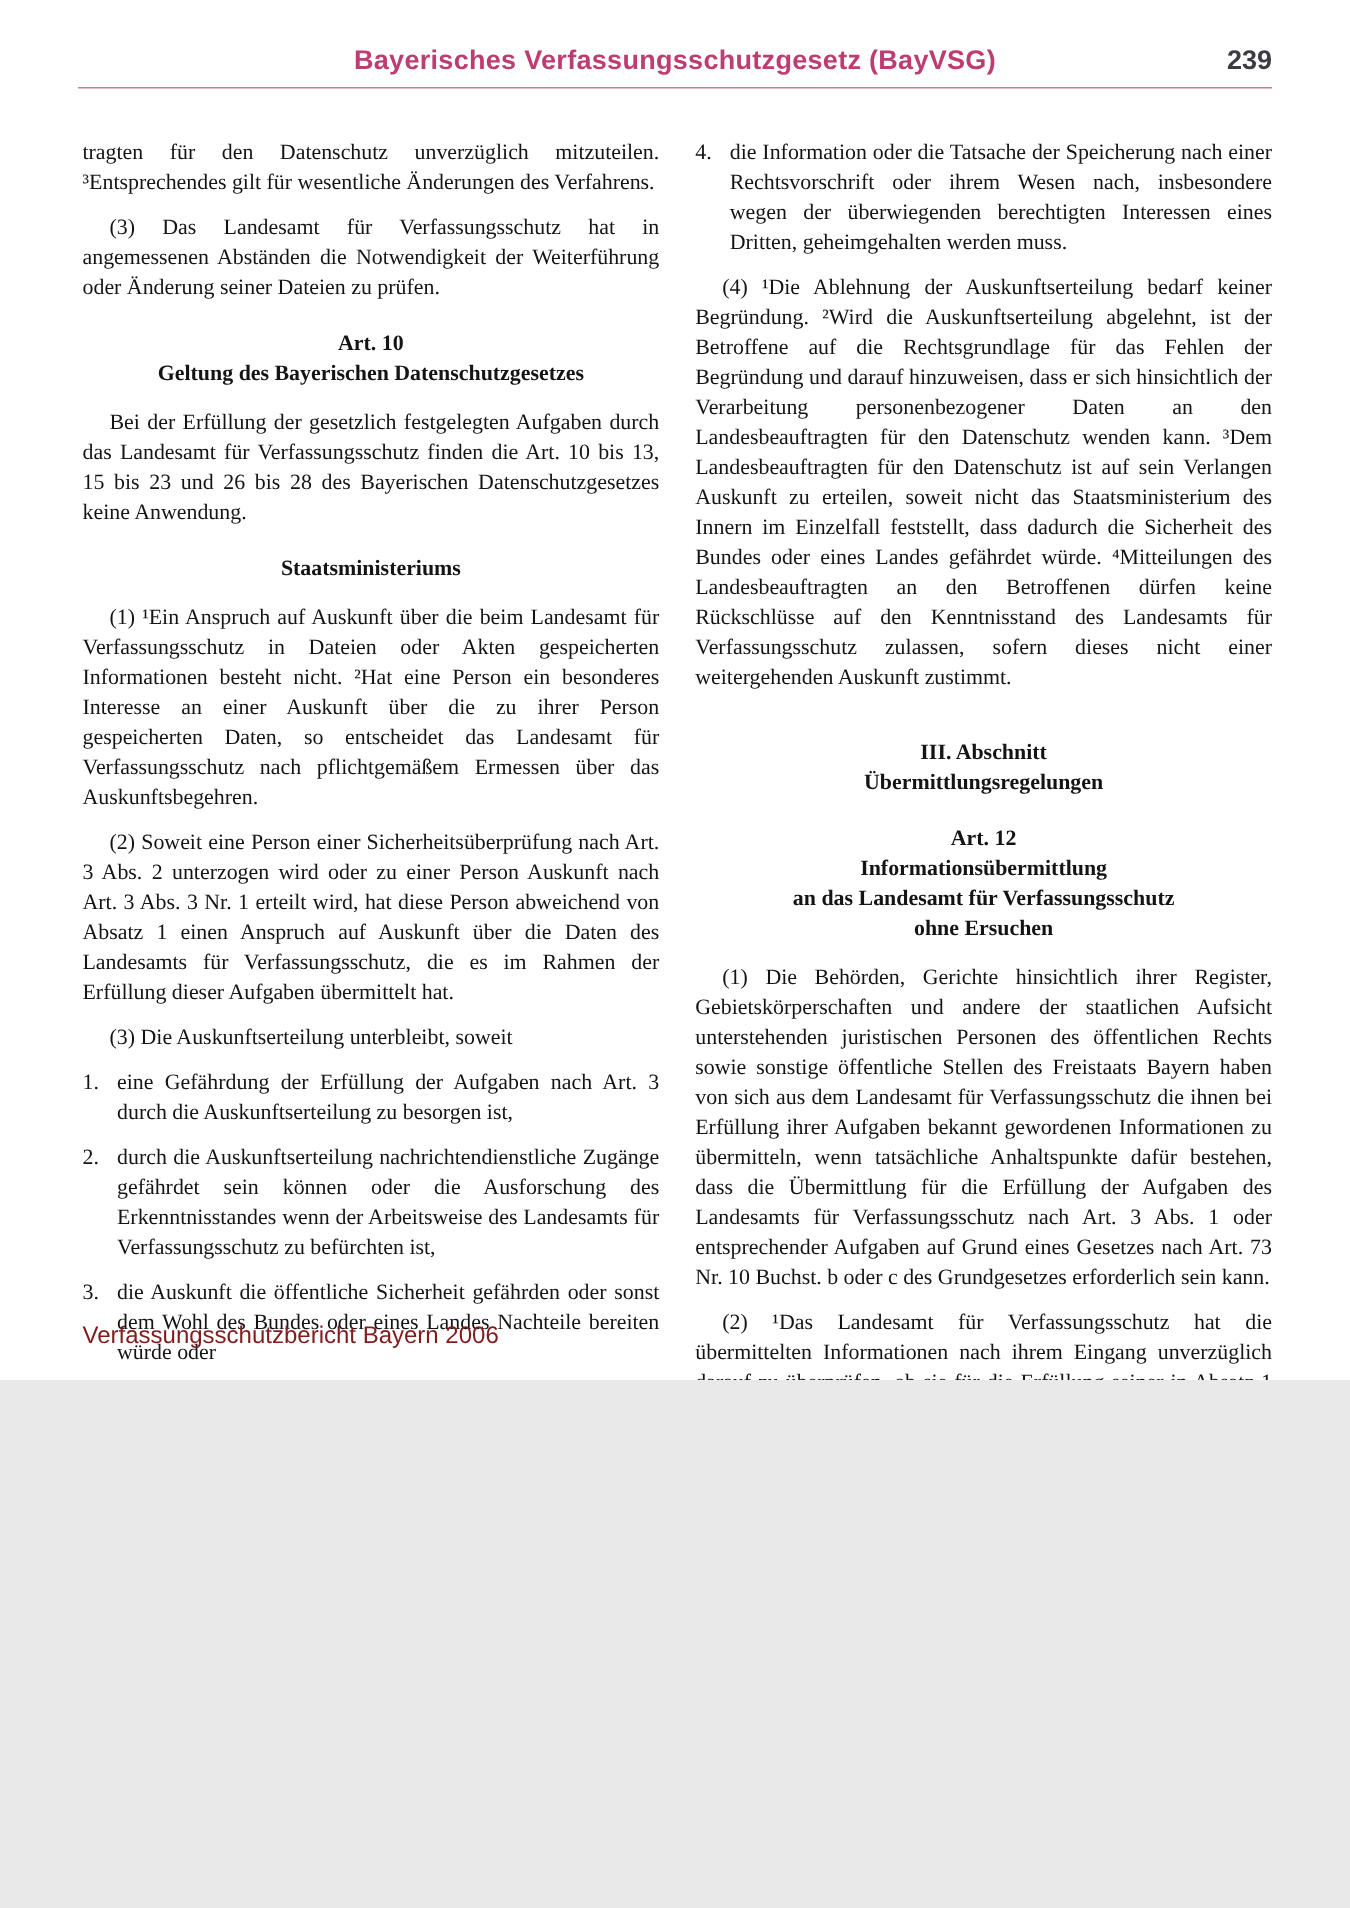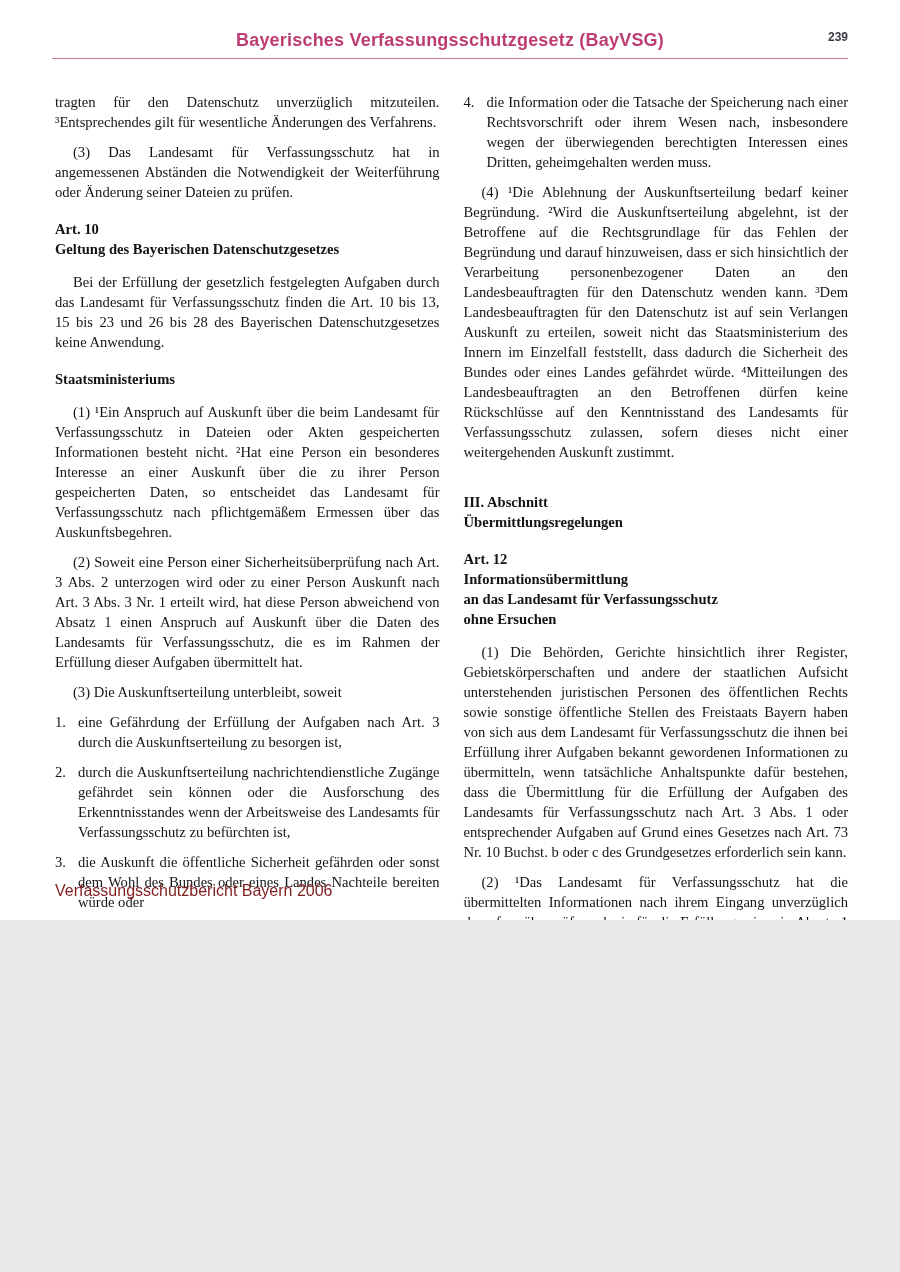--- a/index.html
+++ b/index.html
@@ -26,21 +26,21 @@
     font-size: 18px;
     letter-spacing: 0.2px;
     color: #bd3d73;
   }
   .header-page {
     position: absolute;
     right: 0;
     top: 0;
     font-family: "Liberation Sans", sans-serif;
     font-weight: bold;
-    font-size: 12px;
+    font-size: 18px;
     color: #3c3a42;
   }
   .header-rule {
     position: absolute;
     top: 58px;
     left: 52px;
     right: 52px;
     border-top: 1.6px solid #c77a9e;
   }
   .content {
@@ -56,21 +56,21 @@
     text-align: justify;
   }
   .col { flex: 1; min-width: 0; }
   .para { margin-bottom: 10px; text-indent: 18px; }
   .para.no-indent { text-indent: 0; }
   .heading {
     text-align: center;
     font-weight: bold;
     margin: 17px 0 13px;
   }
-  .heading div { text-align: left; }
+  .heading div { text-align: center; }
   .heading.section { margin-top: 30px; margin-bottom: 14px; }
   .list-item { display: flex; margin-bottom: 10px; }
   .marker { flex: 0 0 23px; }
   .li-text { flex: 1; }
   .footer {
     position: absolute;
     left: 55px;
     bottom: 20px;
     font-family: Liberation Sans, sans-serif;
     font-size: 16px;

